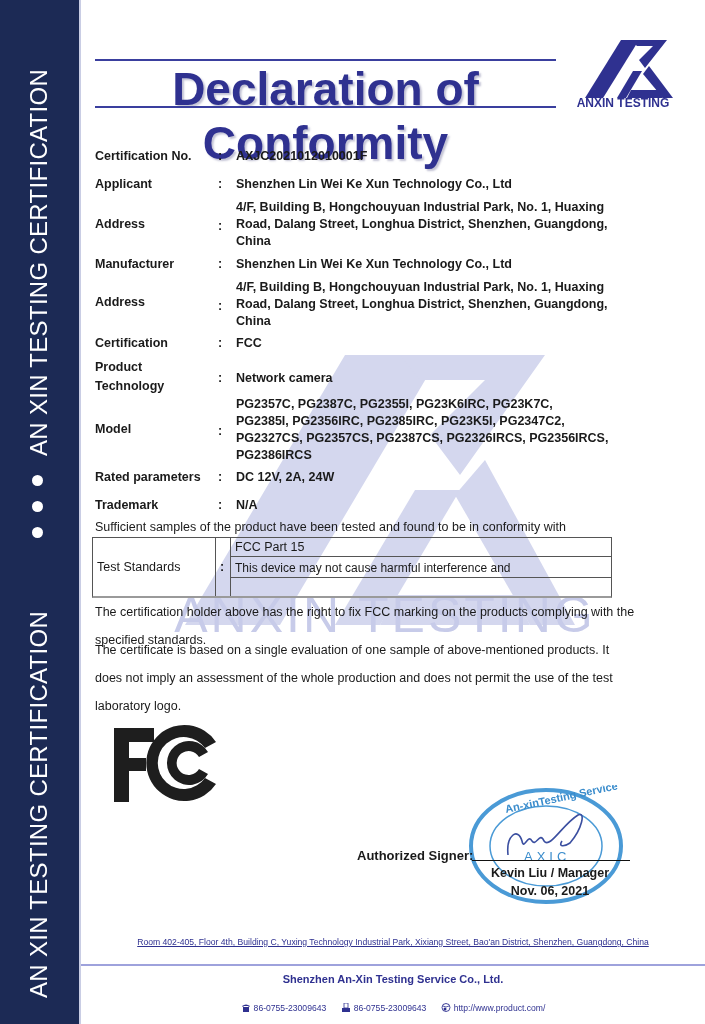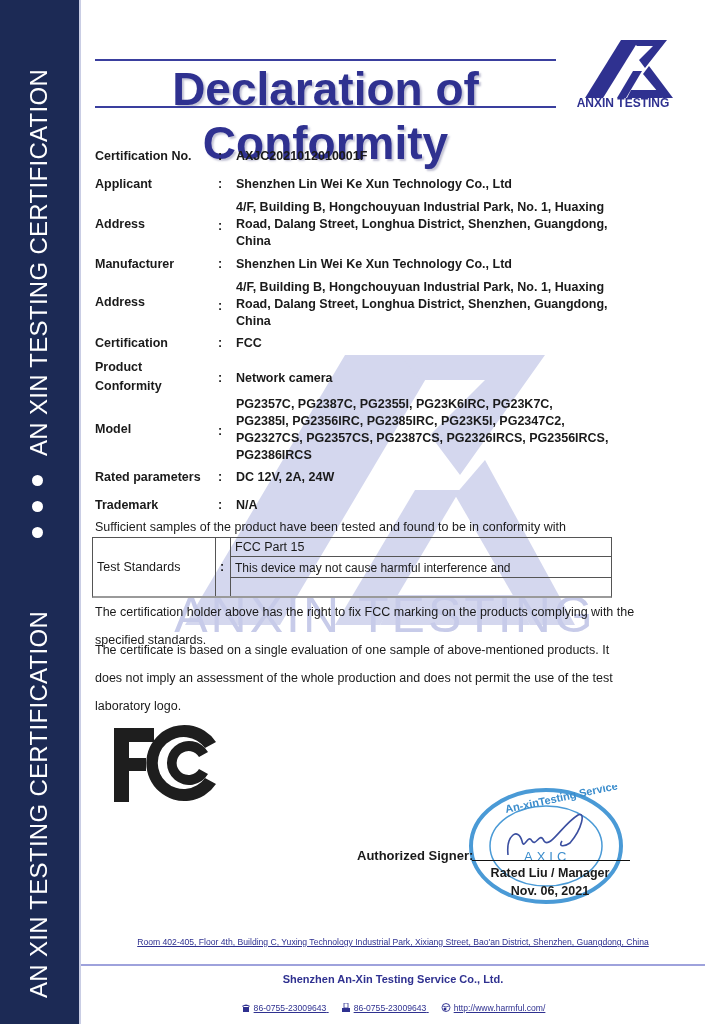--- a/index.html
+++ b/index.html
@@ -66,21 +66,21 @@
   .signer-label { position: absolute; left: 357px; top: 848px; font-size: 13px; font-weight: bold; text-align: center; }
   .sig-line { position: absolute; left: 472px; top: 860px; width: 158px; height: 1px; background: #111; }
   .stamp { position: absolute; left: 466px; top: 785px; width: 160px; height: 122px; }
   .signer-name { position: absolute; left: 480px; top: 866px; width: 140px; text-align: center; font-size: 12.5px; font-weight: bold; }
   .signer-date { position: absolute; left: 480px; top: 884px; width: 140px; text-align: center; font-size: 12.5px; font-weight: bold; }
 
   .footer-line { position: absolute; left: 81px; top: 964px; width: 624px; height: 2px; background: #9ea2dc; }
   .footer-company { position: absolute; left: 81px; top: 973px; width: 624px; text-align: center; font-size: 11px; font-weight: bold; color: #2f3190; }
   .footer-address { position: absolute; left: 81px; top: 937px; width: 624px; text-align: center; font-size: 8.6px; color: #2f3190; white-space: nowrap; text-decoration: underline; }
   .footer-contacts { position: absolute; left: 81px; top: 1003px; width: 624px; text-align: center; font-size: 8.6px; color: #2f3190; }
-  .footer-contacts span.item { margin: 0 6px; text-decoration: underline; }
+  .footer-contacts span.item { margin: 0 6px; }
   .ico { display: inline-block; width: 10px; height: 9px; vertical-align: -1px; margin-right: 3px; }
 </style>
 </head>
 <body>
 
 <div class="sidebar">
   <div class="side-text t1">AN XIN TESTING CERTIFICATION</div>
   <div class="dot" style="top:475px"></div>
   <div class="dot" style="top:501px"></div>
   <div class="dot" style="top:527px"></div>
@@ -138,21 +138,21 @@
   <span class="val" style="top:17px">Road, Dalang Street, Longhua District, Shenzhen, Guangdong,</span>
   <span class="val" style="top:34px">China</span>
 </div>
 <div class="field" style="top:335px">
   <span class="lbl">Certification</span>
   <span class="colon">:</span>
   <span class="val">FCC</span>
 </div>
 <div class="field" style="top:359px">
   <span class="lbl" style="top:0">Product</span>
-  <span class="lbl" style="top:19px">Conformity</span>
+  <span class="lbl" style="top:19px">Technology</span>
   <span class="colon" style="top:11px">:</span>
   <span class="val" style="top:11px">Network camera</span>
 </div>
 <div class="field" style="top:396px">
   <span class="lbl" style="top:25px">Model</span>
   <span class="colon" style="top:27px">:</span>
   <span class="val" style="top:0; width:480px">PG2357C, PG2387C, PG2355I, PG23K6IRC, PG23K7C,</span>
   <span class="val" style="top:17px; width:480px">PG2385I, PG2356IRC, PG2385IRC, PG23K5I, PG2347C2,</span>
   <span class="val" style="top:34px; width:480px">PG2327CS, PG2357CS, PG2387CS, PG2326IRCS, PG2356IRCS,</span>
   <span class="val" style="top:51px; width:480px">PG2386IRCS</span>
@@ -194,21 +194,21 @@
 
 <svg class="stamp" viewBox="0 0 160 122">
   <ellipse cx="80" cy="61" rx="75" ry="56" fill="none" stroke="#4a9ad6" stroke-width="4"></ellipse>
   <ellipse cx="80" cy="61" rx="56" ry="40" fill="none" stroke="#4a9ad6" stroke-width="1.5"></ellipse>
   <text x="40" y="28" font-size="11" fill="#3a8ccc" font-weight="bold" font-family="Liberation Sans, sans-serif" transform="rotate(-12 40 28)">An-xinTesting Service</text>
   <text x="58" y="76" font-size="13" fill="#3a8ccc" font-family="Liberation Sans, sans-serif" letter-spacing="4">AXIC</text>
   <path d="M42,70 C40,50 52,42 56,56 C58,66 62,48 66,56 C70,62 74,46 78,56 C84,64 96,40 112,30 C120,26 116,44 104,58 C98,62 92,62 96,56" fill="none" stroke="#3b4fa0" stroke-width="1.6"></path>
 </svg>
 <div class="signer-label">Authorized Signer:</div>
 <div class="sig-line"></div>
-<div class="signer-name">Rated Liu / Manager</div>
+<div class="signer-name">Kevin Liu / Manager</div>
 <div class="signer-date">Nov. 06, 2021</div>
 
 <div class="footer-line"></div>
 <div class="footer-company">Shenzhen An-Xin Testing Service Co., Ltd.</div>
 <div class="footer-address">Room 402-405, Floor 4th, Building C, Yuxing Technology Industrial Park, Xixiang Street, Bao'an District, Shenzhen, Guangdong, China</div>
 <div class="footer-contacts">
   <span class="item">
     <svg class="ico" viewBox="0 0 10 9">
         <path d="M1,3 Q5,0 9,3 L8,4 L7,3 L3,3 L2,4 Z" fill="#2f3190"></path>
         <rect x="2" y="4" width="6" height="5" fill="#2f3190"></rect>
@@ -218,15 +218,15 @@
     <svg class="ico" viewBox="0 0 10 9">
         <rect x="3" y="0" width="4" height="5" fill="none" stroke="#2f3190" stroke-width="0.8"></rect>
         <rect x="1" y="5" width="8" height="4" fill="#2f3190"></rect>
       </svg><span>86-0755-23009643</span>
   </span>
   <span class="item">
     <svg class="ico" viewBox="0 0 10 9">
         <circle cx="5" cy="4.5" r="4" fill="none" stroke="#2f3190" stroke-width="0.9"></circle>
         <path d="M2,3 Q5,5 8,3" fill="none" stroke="#2f3190" stroke-width="0.8"></path>
         <circle cx="4" cy="6" r="1.5" fill="#2f3190"></circle>
-      </svg><span>http://www.harmful.com/</span>
+      </svg><span>http://www.product.com/</span>
   </span>
 </div>
 
 </body></html>

